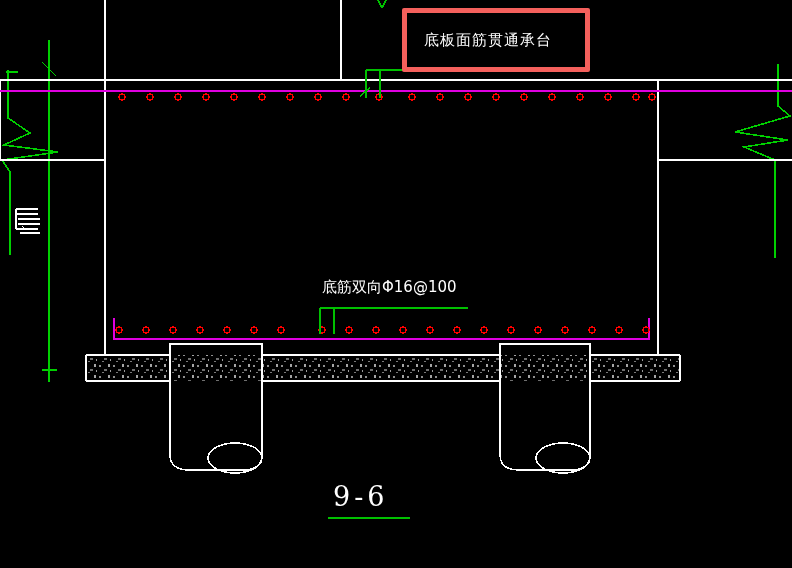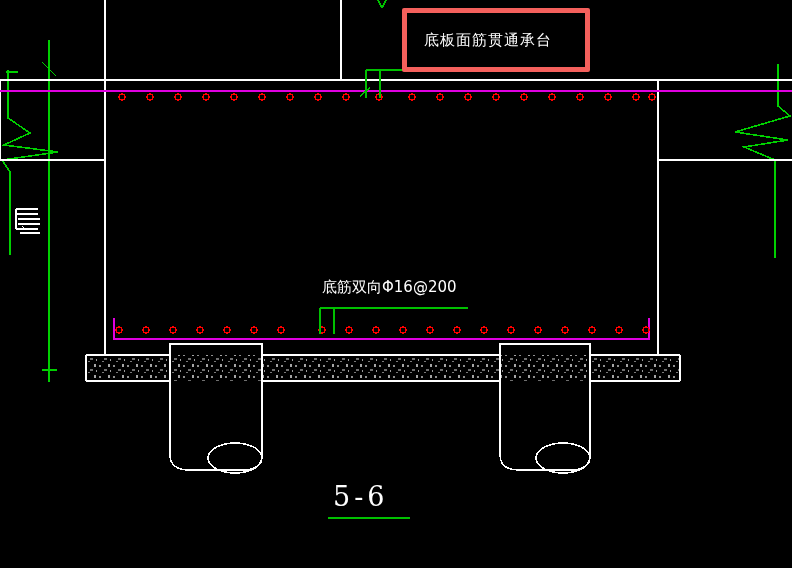--- a/index.html
+++ b/index.html
@@ -182,17 +182,17 @@
     <g>
       <line x1="328" y1="518" x2="410" y2="518" stroke="#00c000" stroke-width="2"></line>
     </g>
 
   </svg>
 
   <div id="redbox"></div>
 
   <div class="lbl" id="ann-top-text">底板面筋贯通承台</div>
 
-  <div class="lbl" id="ann-bot-text">底筋双向Φ16@200</div>
+  <div class="lbl" id="ann-bot-text">底筋双向Φ16@100</div>
 
-  <div class="lbl" id="sec-title">5-6</div>
+  <div class="lbl" id="sec-title">9-6</div>
 
 </div>
 
 </body></html>

